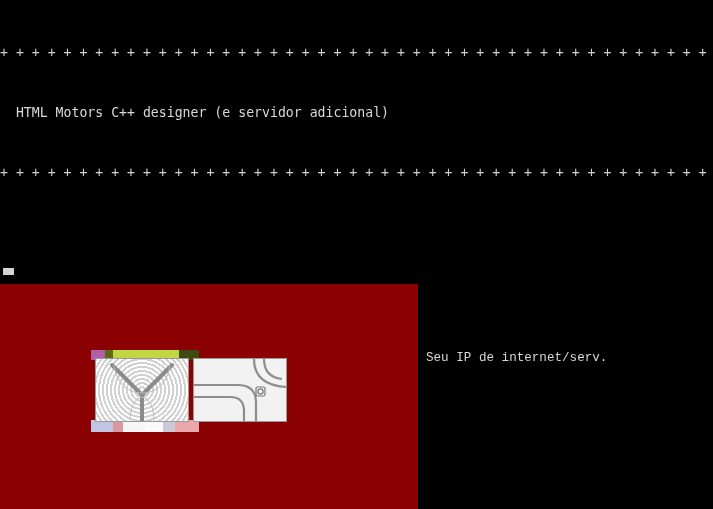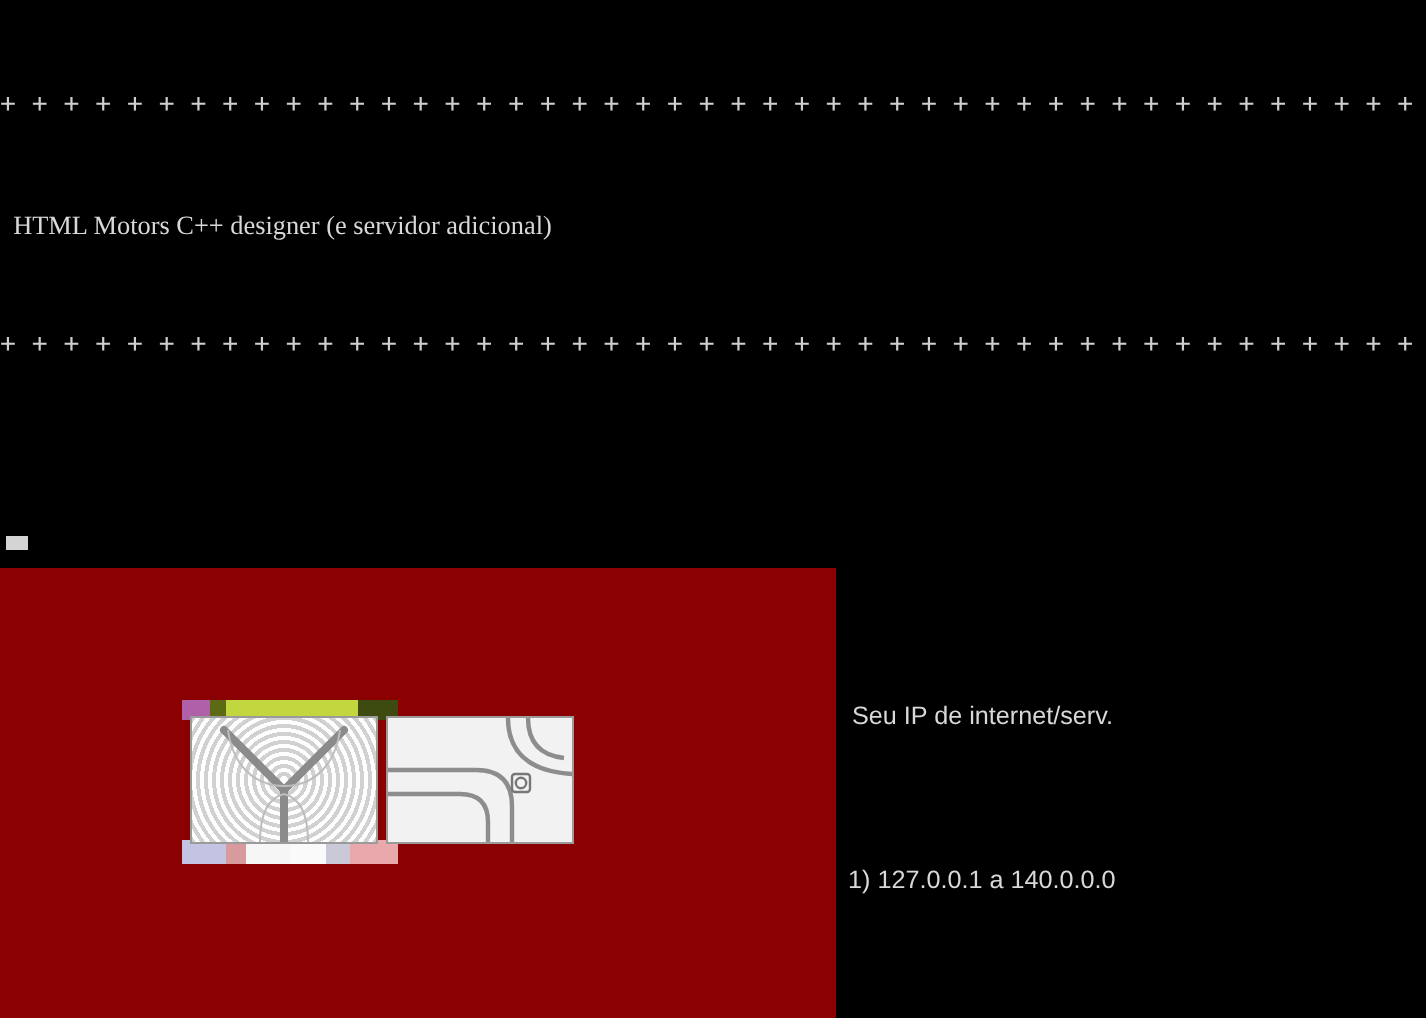--- a/index.html
+++ b/index.html
@@ -35,21 +35,20 @@
     font-size: 13.2px;
     line-height: 15px;
     letter-spacing: 0px;
     white-space: pre;
   }
   .line {
     height: 15px;
     white-space: pre;
     overflow: hidden;
     color: #d8d8d8;
-    font-family: Liberation Serif, serif;
   }
   .rule {
     height: 15px;
     white-space: pre;
     overflow: hidden;
     color: #cfcfcf;
     letter-spacing: -0.1px;
   }
   .rule-sparse {
     letter-spacing: 0px;
@@ -83,21 +82,21 @@
     background: #8b0000;
   }
   .black-panel {
     position: absolute;
     left: 418px;
     top: 0;
     width: 295px;
     height: 225px;
     background: #000000;
     color: #d8d8d8;
-    font-family: Liberation Sans, sans-serif;
+    font-family: Liberation Mono, monospace;
     font-size: 12.6px;
     line-height: 14.5px;
     white-space: pre;
   }
   .black-panel .pline {
     height: 14.5px;
     white-space: pre;
     padding-left: 6px;
   }
   .black-panel .head {
@@ -219,21 +218,20 @@
   <div class="cursor-block"></div>
 
   <div class="lower">
 
     <div class="red-panel"></div>
 
     <div class="black-panel">
       <div class="gap"></div>
       <div class="pline head">Seu IP de internet/serv.</div>
       <div class="gap"></div>
-      <div class="pline">1) 127.0.0.1 a 140.0.0.0</div>
       
       
       
       
       
       
       
       
       
       

